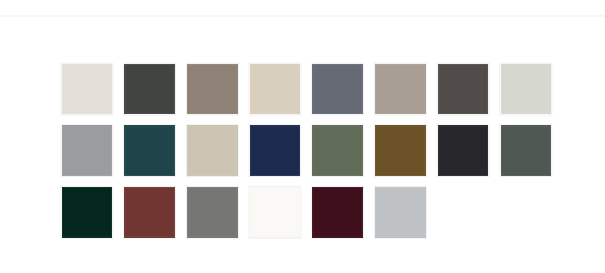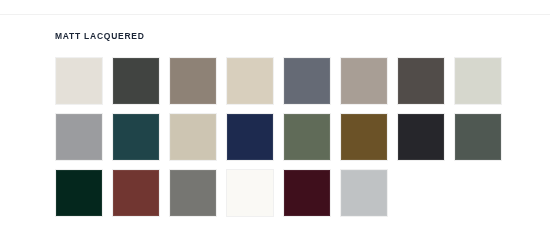--- a/index.html
+++ b/index.html
@@ -84,23 +84,20 @@
     pointer-events: none;
   }
 </style>
 </head>
 <body style="background: rgb(255, 255, 255);">
 
 <div class="page">
 
   <div class="top-divider" style="background: rgb(241, 241, 241);"></div>
 
-  <div class="section">
-    <h2 class="section-title" style="color: rgb(27, 37, 54);">MATT LACQUERED</h2>
-  </div>
 
   <div class="swatch-grid">
 
     <div class="swatch-row">
       <div class="swatch" style="background-color: rgb(228, 224, 216);"></div>
       <div class="swatch" style="background-color: rgb(65, 68, 65);"></div>
       <div class="swatch" style="background-color: rgb(142, 130, 118);"></div>
       <div class="swatch" style="background-color: rgb(216, 207, 189);"></div>
       <div class="swatch" style="background-color: rgb(101, 106, 117);"></div>
       <div class="swatch" style="background-color: rgb(168, 158, 149);"></div>

